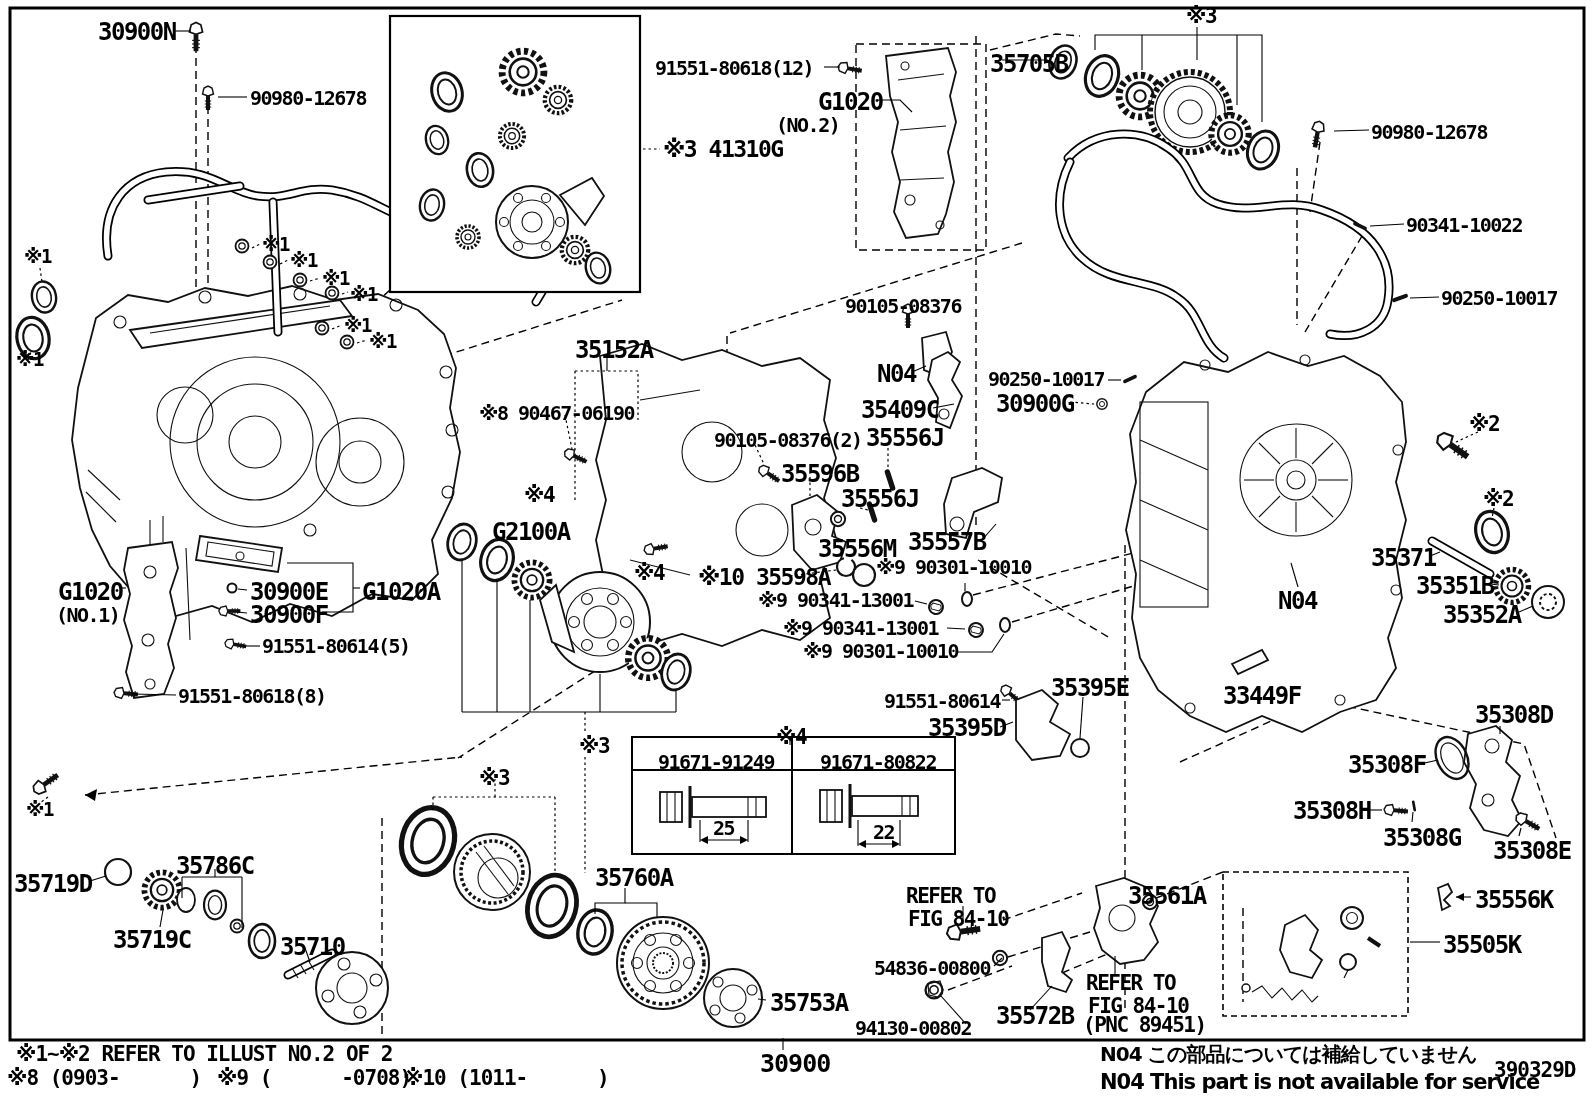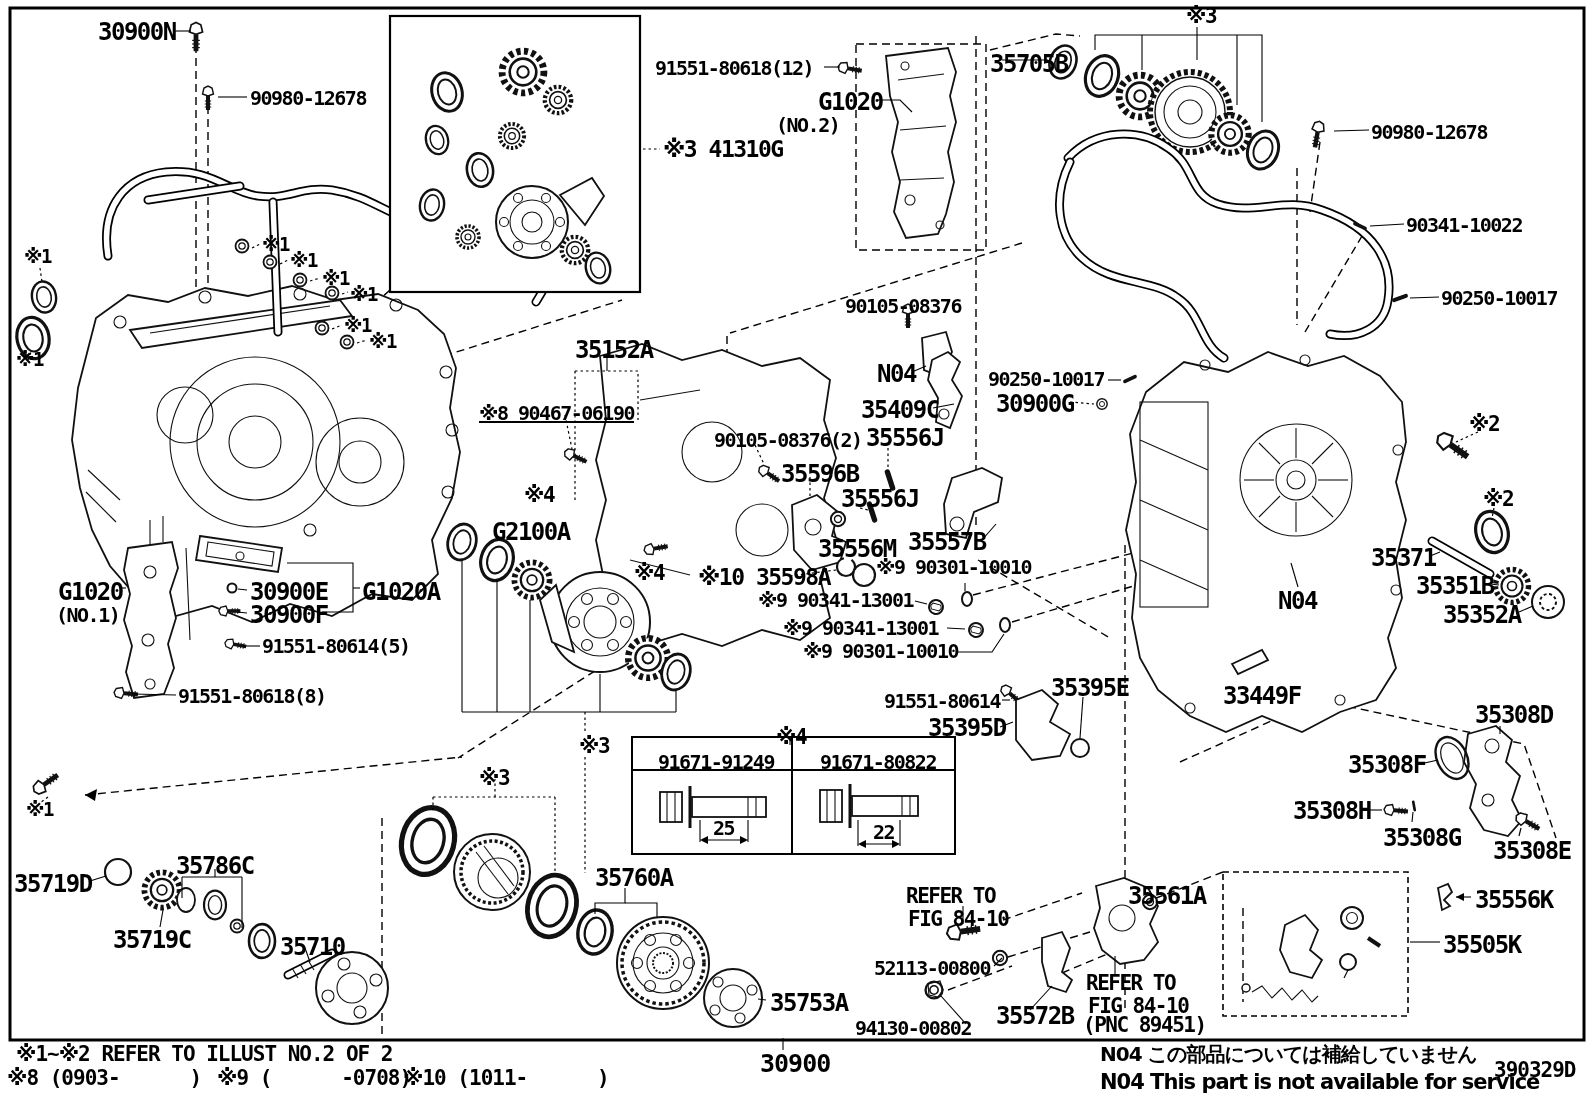--- a/index.html
+++ b/index.html
@@ -527,21 +527,21 @@
       <div class="plabel" style="left: 781px; top: 462px; font-size: 24px;">35596B</div>
       <div class="plabel" style="left: 841px; top: 487px; font-size: 24px;">35556J</div>
       <div class="plabel" style="left: 908px; top: 530px; font-size: 24px;">35557B</div>
       <div class="plabel" style="left: 818px; top: 537px; font-size: 24px;">35556M</div>
       <div class="plabel" style="left: 876px; top: 557px; font-size: 20px;">※9 90301-10010</div>
       <div class="plabel" style="left: 698px; top: 566px; font-size: 23px;">※10 35598A</div>
       <div class="plabel" style="left: 758px; top: 590px; font-size: 20px;">※9 90341-13001</div>
       <div class="plabel" style="left: 783px; top: 618px; font-size: 20px;">※9 90341-13001</div>
       <div class="plabel" style="left: 803px; top: 641px; font-size: 20px;">※9 90301-10010</div>
       <div class="plabel" style="left: 575px; top: 338px; font-size: 24px;">35152A</div>
-      <div class="plabel" style="left: 479px; top: 403px; font-size: 20px; text-decoration: underline;">※8 90467-06190</div>
+      <div class="plabel" style="left: 479px; top: 403px; font-size: 20px;">※8 90467-06190</div>
       <div class="plabel" style="left: 524px; top: 485px; font-size: 21px;">※4</div>
       <div class="plabel" style="left: 492px; top: 520px; font-size: 24px;">G2100A</div>
       <div class="plabel" style="left: 634px; top: 563px; font-size: 21px;">※4</div>
       <div class="plabel" style="left: 262px; top: 235px; font-size: 19px;">※1</div>
       <div class="plabel" style="left: 290px; top: 251px; font-size: 19px;">※1</div>
       <div class="plabel" style="left: 322px; top: 269px; font-size: 19px;">※1</div>
       <div class="plabel" style="left: 350px; top: 285px; font-size: 19px;">※1</div>
       <div class="plabel" style="left: 344px; top: 316px; font-size: 19px;">※1</div>
       <div class="plabel" style="left: 369px; top: 332px; font-size: 19px;">※1</div>
       <div class="plabel" style="left: 24px; top: 247px; font-size: 19px;">※1</div>
@@ -565,21 +565,21 @@
       <div class="plabel" style="left: 820px; top: 752px; font-size: 20px;">91671-80822</div>
       <div class="plabel" style="left: 713px; top: 818px; font-size: 20px; text-align: right;">25</div>
       <div class="plabel" style="left: 873px; top: 822px; font-size: 20px;">22</div>
       <div class="plabel" style="left: 595px; top: 866px; font-size: 24px;">35760A</div>
       <div class="plabel" style="left: 770px; top: 991px; font-size: 24px;">35753A</div>
       <div class="plabel" style="left: 884px; top: 691px; font-size: 20px;">91551-80614</div>
       <div class="plabel" style="left: 928px; top: 716px; font-size: 24px;">35395D</div>
       <div class="plabel" style="left: 1051px; top: 676px; font-size: 24px;">35395E</div>
       <div class="plabel" style="left: 906px; top: 886px; font-size: 21px;">REFER TO</div>
       <div class="plabel" style="left: 908px; top: 909px; font-size: 21px;">FIG 84-10</div>
-      <div class="plabel" style="left: 874px; top: 958px; font-size: 20px;">52113-00800</div>
+      <div class="plabel" style="left: 874px; top: 958px; font-size: 20px;">54836-00800</div>
       <div class="plabel" style="left: 855px; top: 1018px; font-size: 20px;">94130-00802</div>
       <div class="plabel" style="left: 996px; top: 1004px; font-size: 24px;">35572B</div>
       <div class="plabel" style="left: 1128px; top: 884px; font-size: 24px;">35561A</div>
       <div class="plabel" style="left: 1086px; top: 973px; font-size: 21px;">REFER TO</div>
       <div class="plabel" style="left: 1088px; top: 996px; font-size: 21px;">FIG 84-10</div>
       <div class="plabel" style="left: 1083px; top: 1015px; font-size: 21px;">(PNC 89451)</div>
       <div class="plabel" style="left: 1371px; top: 546px; font-size: 24px;">35371</div>
       <div class="plabel" style="left: 1416px; top: 574px; font-size: 24px; text-align: center;">35351B</div>
       <div class="plabel" style="left: 1443px; top: 603px; font-size: 24px;">35352A</div>
       <div class="plabel" style="left: 1278px; top: 589px; font-size: 24px;">N04</div>

